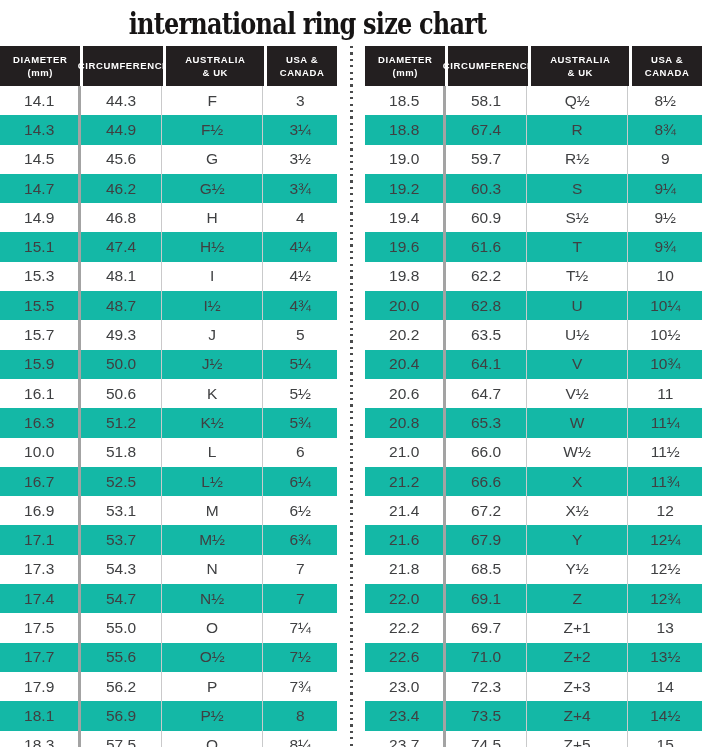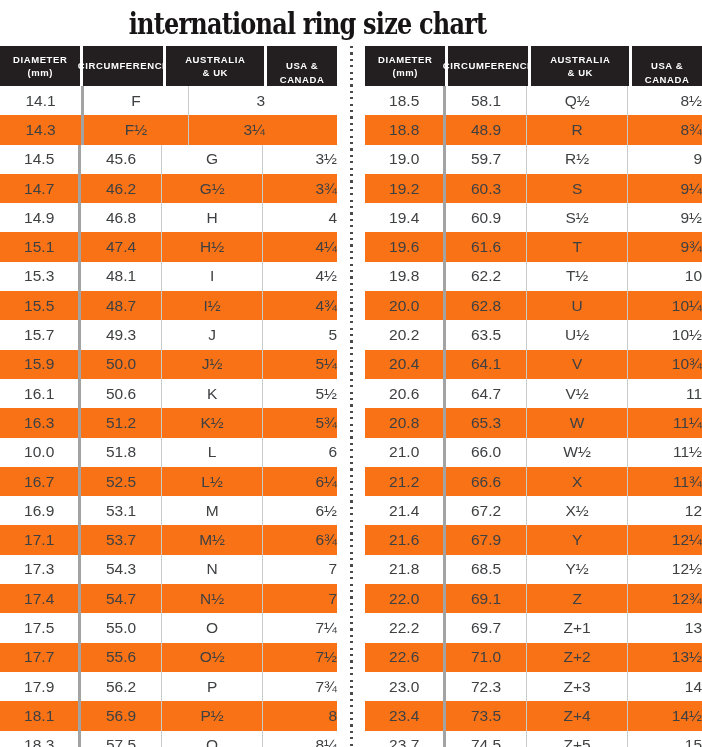--- a/index.html
+++ b/index.html
@@ -42,32 +42,32 @@
     font-weight: 700;
     letter-spacing: 0.6px;
     line-height: 1.4;
     display: flex; flex-direction: column;
     justify-content: center; align-items: center;
     text-align: center;
   }
   .thead .c1, .thead .c2, .thead .c3 { border-left: 3px solid #ffffff; }
   .tbody { height: 674px; display: flex; flex-direction: column; }
   .row { flex: 1; display: flex; background: #ffffff; }
-  .row.alt { background: #f97316; }
+  .row.alt { background: #14b8a6; }
   .td {
     font-size: 15.5px;
     color: #3f4042;
     display: flex; align-items: center; justify-content: center;
   }
   .tbody-cols .c0, .td.c0 { border-right: 3px solid #a3a3a3; }
   .td.c1, .td.c2 { border-right: 1px solid #c9cacb; }
   .c0 { width: 84px; }
   .c1 { width: 83px; }
   .c2 { width: 105px; }
-  .c3 { width: 76px; justify-content: flex-end; }
+  .c3 { width: 76px; }
 </style>
 </head>
 <body>
 
 <div class="title-wrap">
   <div class="title">international ring size chart</div>
 </div>
 
 <div class="tables">
   <div class="table">
@@ -84,25 +84,27 @@
           <div>&amp; UK</div>
         </div>
         <div class="th c3">
           <div>USA &amp;</div>
           <div>CANADA</div>
         </div>
       </div>
     <div class="tbody">
         <div class="row">
           <div class="td c0">14.1</div>
+          <div class="td c1">44.3</div>
           <div class="td c2">F</div>
           <div class="td c3">3</div>
         </div>
         <div class="row alt">
           <div class="td c0">14.3</div>
+          <div class="td c1">44.9</div>
           <div class="td c2">F½</div>
           <div class="td c3">3¼</div>
         </div>
         <div class="row">
           <div class="td c0">14.5</div>
           <div class="td c1">45.6</div>
           <div class="td c2">G</div>
           <div class="td c3">3½</div>
         </div>
         <div class="row alt">
@@ -250,21 +252,21 @@
       </div>
     <div class="tbody">
         <div class="row">
           <div class="td c0">18.5</div>
           <div class="td c1">58.1</div>
           <div class="td c2">Q½</div>
           <div class="td c3">8½</div>
         </div>
         <div class="row alt">
           <div class="td c0">18.8</div>
-          <div class="td c1">48.9</div>
+          <div class="td c1">67.4</div>
           <div class="td c2">R</div>
           <div class="td c3">8¾</div>
         </div>
         <div class="row">
           <div class="td c0">19.0</div>
           <div class="td c1">59.7</div>
           <div class="td c2">R½</div>
           <div class="td c3">9</div>
         </div>
         <div class="row alt">

